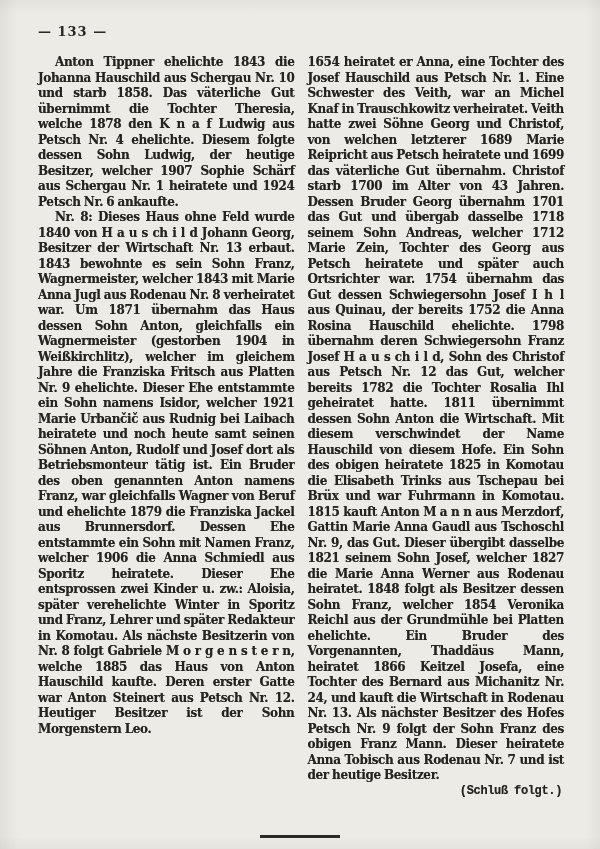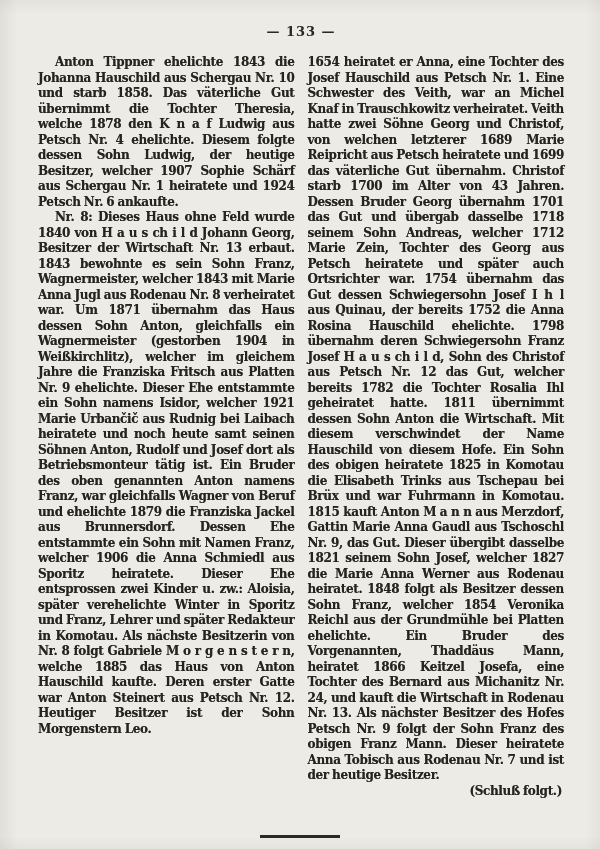--- a/index.html
+++ b/index.html
@@ -18,21 +18,21 @@
       linear-gradient(to left, rgba(120,115,105,0.08) 0, rgba(0,0,0,0) 14px),
       linear-gradient(to bottom, rgba(120,115,105,0.07) 0, rgba(0,0,0,0) 14px),
       linear-gradient(to top, rgba(120,115,105,0.07) 0, rgba(0,0,0,0) 12px);
     overflow: hidden;
     box-sizing: border-box;
     padding: 24px 36px 0 38px;
     font-family: "DejaVu Serif", serif;
     color: #262420;
   }
   .page-number-row {
-    text-align: center;
+    text-align: left;
     font-size: 13px;
     font-weight: 700;
     letter-spacing: 1px;
     color: #2a2824;
     margin-bottom: 16px;
   }
   .columns {
     display: flex;
     gap: 13px;
   }
@@ -51,20 +51,21 @@
     margin: 0;
   }
   .col p.indent {
     text-indent: 17px;
   }
   .closing-note {
     text-align: right;
     font-weight: 700;
     margin-top: 1px;
     padding-right: 2px;
+    font-family: Liberation Mono, monospace;
   }
   .end-rule {
     position: absolute;
     left: 50%;
     bottom: 11px;
     transform: translateX(-50%);
     width: 80px;
     height: 3px;
     background: #2b2925;
   }

